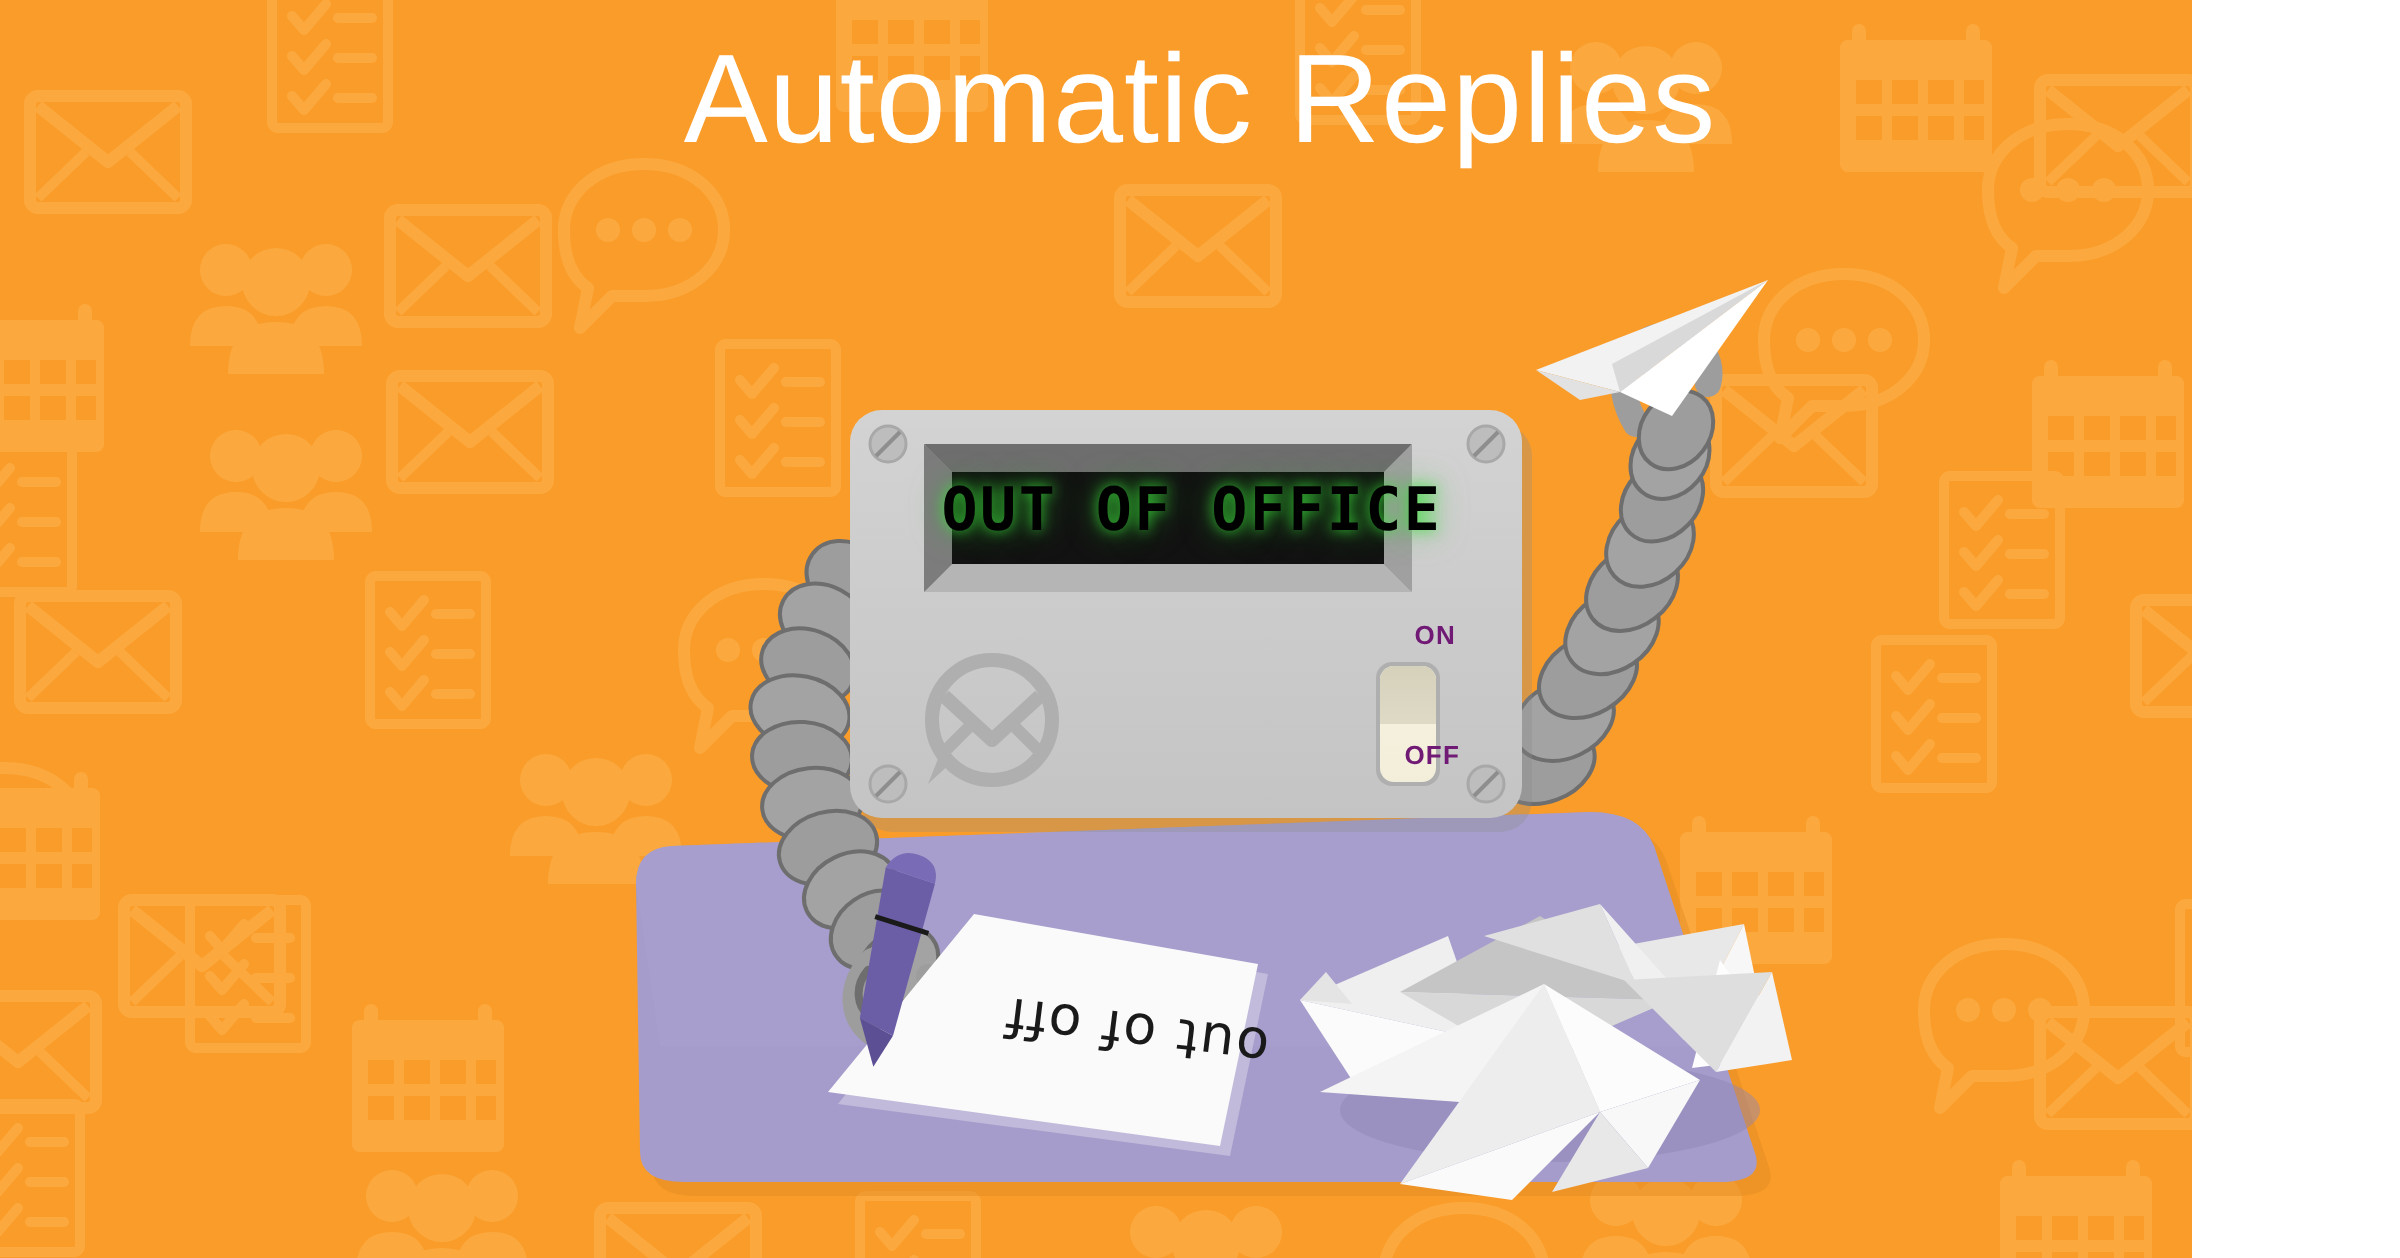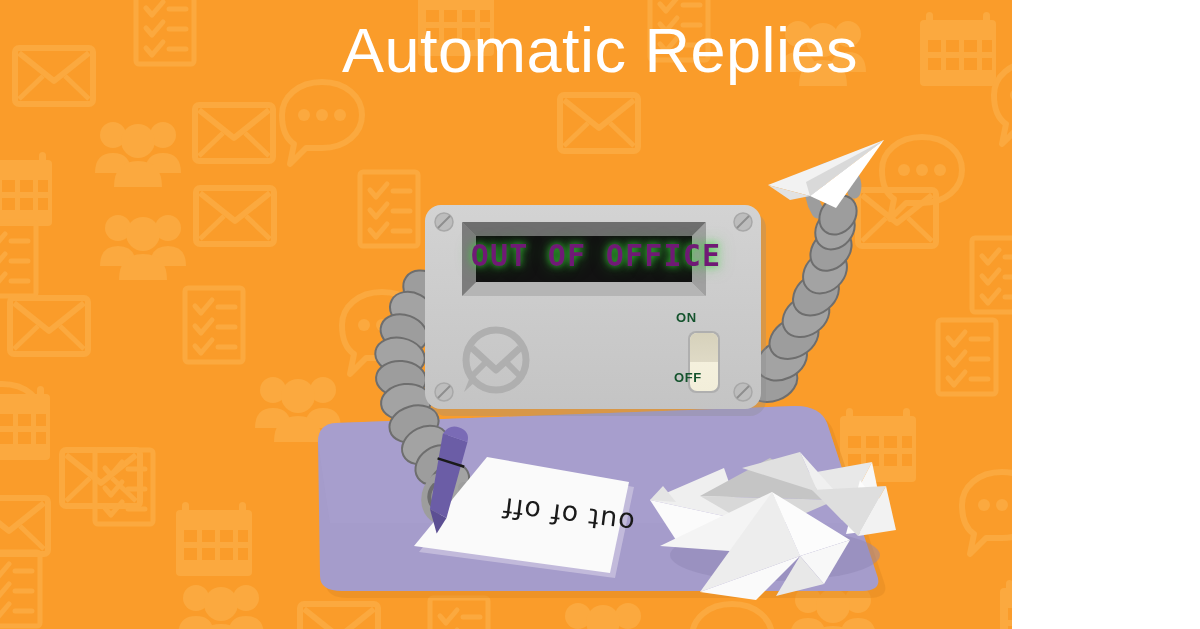--- a/index.html
+++ b/index.html
@@ -2,21 +2,21 @@
 <html><head>
 <meta charset="utf-8">
 <style>
   html, body {
     margin: 0;
     padding: 0;
     background: #ffffff;
   }
   #scene {
     position: relative;
-    width: 1012px;
+    width: 1096px;
     height: 629px;
     overflow: hidden;
     background: #FA9C2A;
     font-family: "Liberation Sans", sans-serif;
   }
 
   
   #bg-pattern {
     position: absolute;
     inset: 0;
@@ -46,41 +46,41 @@
     position: absolute;
     left: 0;
     top: 0;
     width: 1200px;
     height: 629px;
   }
 
   
   .dev-label {
     position: absolute;
-    color: #14532d;
+    color: #701a75;
     font-family: "Liberation Sans", sans-serif;
     font-weight: bold;
     font-size: 13px;
     letter-spacing: 0.6px;
-    text-align: left;
+    text-align: right;
     user-select: none;
   }
   #switch-label-on  { left: 676px; top: 310px; width: 52px; }
   #switch-label-off { left: 674px; top: 370px; width: 56px; }
 
   #display-text {
     position: absolute;
     left: 480px;
     top: 234px;
     width: 232px;
     height: 42px;
     display: flex;
     align-items: center;
     justify-content: center;
-    color: #701a75;
+    color: #000000;
     font-family: "DejaVu Sans Mono", monospace;
     font-size: 30px;
     font-weight: bold;
     letter-spacing: 1.2px;
     text-shadow: 0 0 7px rgba(60,225,60,0.85), 0 0 16px rgba(45,200,45,0.55);
     white-space: nowrap;
     user-select: none;
   }
 
   #note-text {

